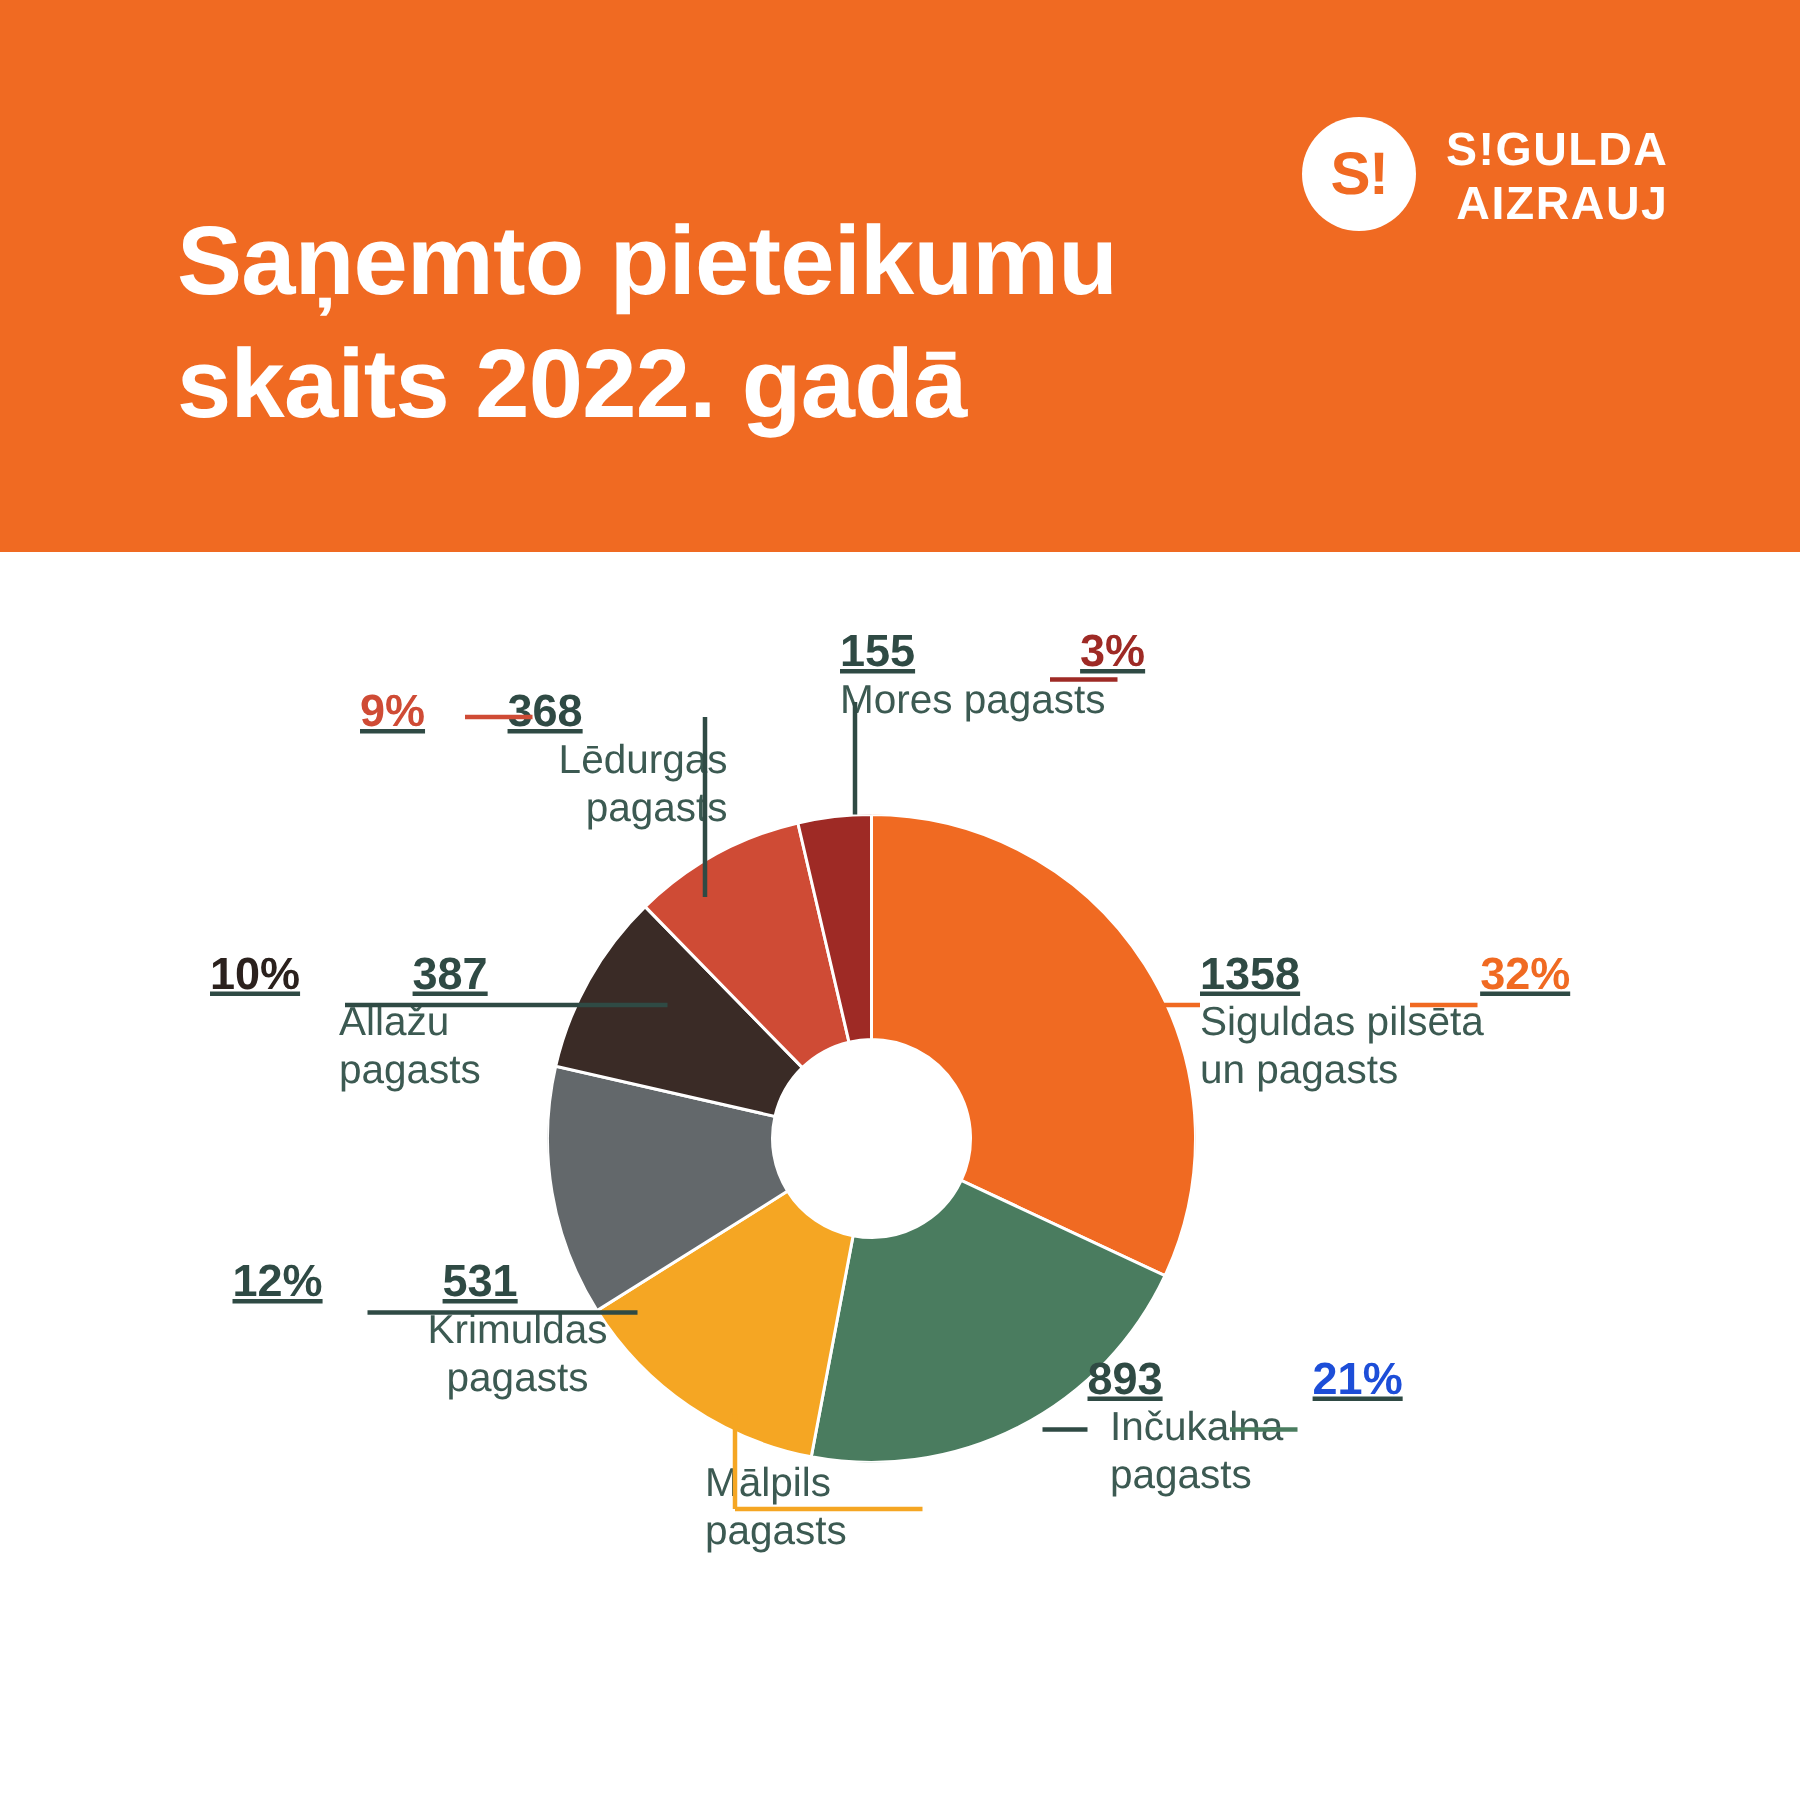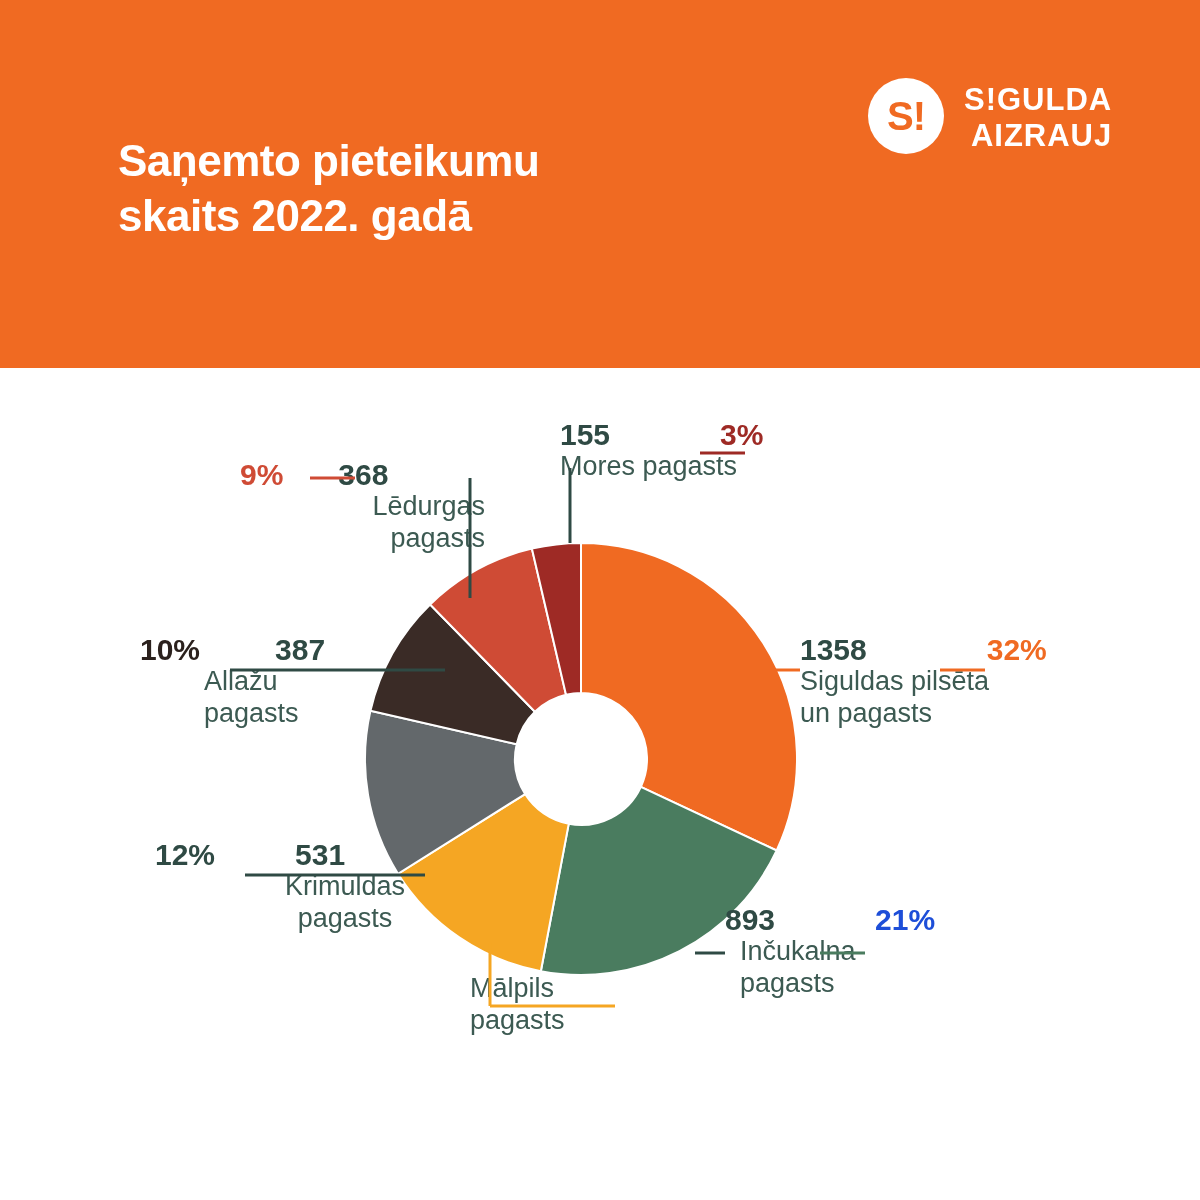--- a/index.html
+++ b/index.html
@@ -22,21 +22,21 @@
     width: 1200px;
     height: 368px;
     background: #f06a22;
   }
   .header-title {
     position: absolute;
     left: 118px;
     top: 133px;
     width: 700px;
     color: #ffffff;
-    font-size: 44px;
+    font-size: 65px;
     font-weight: bold;
     line-height: 1.26;
     letter-spacing: -0.5px;
     white-space: pre-line;
   }
 
   
   .logo {
     position: absolute;
     left: 868px;
@@ -114,20 +114,21 @@
   .callout .name {
     font-size: 27px;
     color: #3c5a52;
     line-height: 1.18;
     white-space: pre-line;
     font-weight: normal;
   }
   .row {
     display: flex;
     align-items: center;
+    text-decoration: underline;
   }
 
   
   #co-mores { left: 560px; top: 50px; width: 330px; }
   #co-ledurgas { left: 240px; top: 90px; width: 330px; }
   #co-allazu { left: 140px; top: 265px; width: 320px; }
   #co-krimuldas { left: 155px; top: 470px; width: 320px; }
   #co-malpils { left: 470px; top: 605px; width: 320px; }
   #co-incukalna { left: 725px; top: 535px; width: 340px; }
   #co-sigulda { left: 800px; top: 265px; width: 340px; }
@@ -188,21 +189,21 @@
     <path d="M55 10 L10 10" stroke="#cf4b35" stroke-width="3" fill="none"></path>
     <path d="M170 10 L170 130" stroke="#2f4a44" stroke-width="3" fill="none"></path>
   </svg>
 
   <div class="callout" id="co-allazu">
     <div class="row">
       <span class="pct" style="color:#2b211d">10%</span>
       <span style="display:inline-block;width:75px;"></span>
       <span class="num">387</span>
     </div>
-    <div class="name" style="text-align:left;margin-left:64px;">Allažu
+    <div class="name" style="text-align:left;margin-left:86px;">Allažu
 pagasts</div>
   </div>
   <svg width="240" height="40" style="position:absolute;left:225px;top:290px;pointer-events:none;">
     <path d="M5 12 L220 12" stroke="#2f4a44" stroke-width="3" fill="none"></path>
   </svg>
 
   <div class="callout" id="co-krimuldas">
     <div class="row">
       <span class="pct" style="color:#2f4a44">12%</span>
       <span style="display:inline-block;width:80px;"></span>

